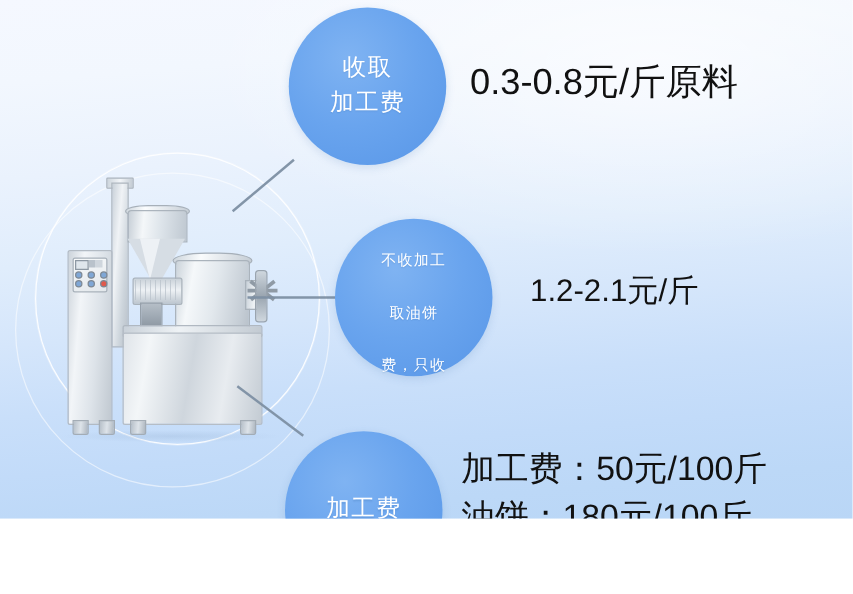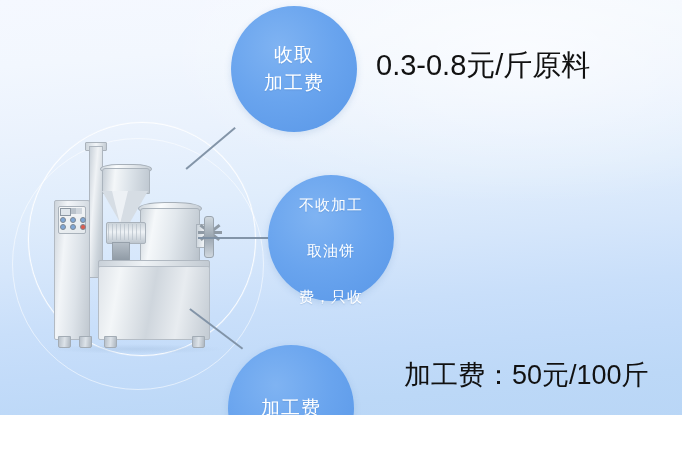--- a/index.html
+++ b/index.html
@@ -92,32 +92,32 @@
     font-size: 19px;
     line-height: 1.45;
     letter-spacing: 1px;
     white-space: nowrap;
     text-shadow: 0 1px 1px rgba(40,90,150,0.18);
   }
   #bubble-top    { left: 231px; top: 6px;   width: 126px; height: 126px; }
   #bubble-middle { left: 268px; top: 175px; width: 126px; height: 126px; }
   #bubble-bottom { left: 228px; top: 345px; width: 126px; height: 126px; }
 
-  #bubble-middle .line { font-size: 15px; line-height: 1.42; margin-top: 25px; }
+  #bubble-middle .line { font-size: 12px; line-height: 1.42; margin-top: 25px; }
 
   
   .price {
     position: absolute;
     color: #111111;
     white-space: nowrap;
     font-weight: 400;
   }
   #price-top    { left: 376px; top: 46px;  font-size: 29px; }
   #price-middle { left: 424px; top: 216px; font-size: 25px; }
-  #price-bottom { left: 404px; top: 356px; font-size: 27px; line-height: 1.42; }
+  #price-bottom { left: 369px; top: 356px; font-size: 27px; line-height: 1.42; }
   #price-bottom .ln { display: block; }
 
   
   #machine {
     position: absolute;
     left: 40px;
     top: 138px;
     width: 190px;
     height: 210px;
   }
@@ -357,18 +357,20 @@
     <span class="line">取油饼</span>
     <span class="line">费，只收</span>
   </div>
 
   <div class="bubble" id="bubble-bottom">
     <span class="line">加工费</span>
   </div>
 
   <div class="price" id="price-top">0.3-0.8元/斤原料</div>
 
+  <div class="price" id="price-middle">1.2-2.1元/斤</div>
 
   <div class="price" id="price-bottom">
     <span class="ln">加工费：50元/100斤</span>
+    <span class="ln">油饼：180元/100斤</span>
   </div>
 
 </div>
 
 </body></html>

